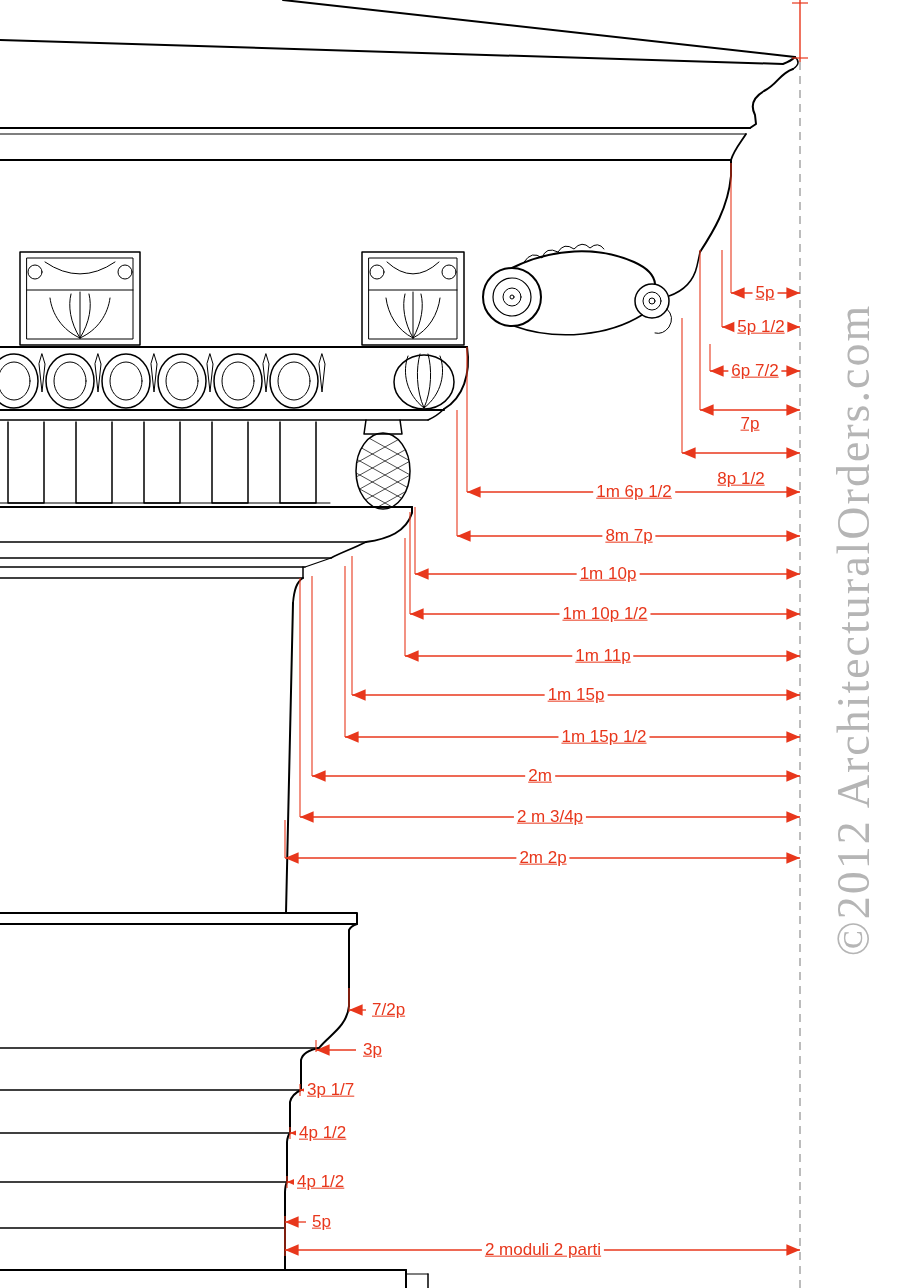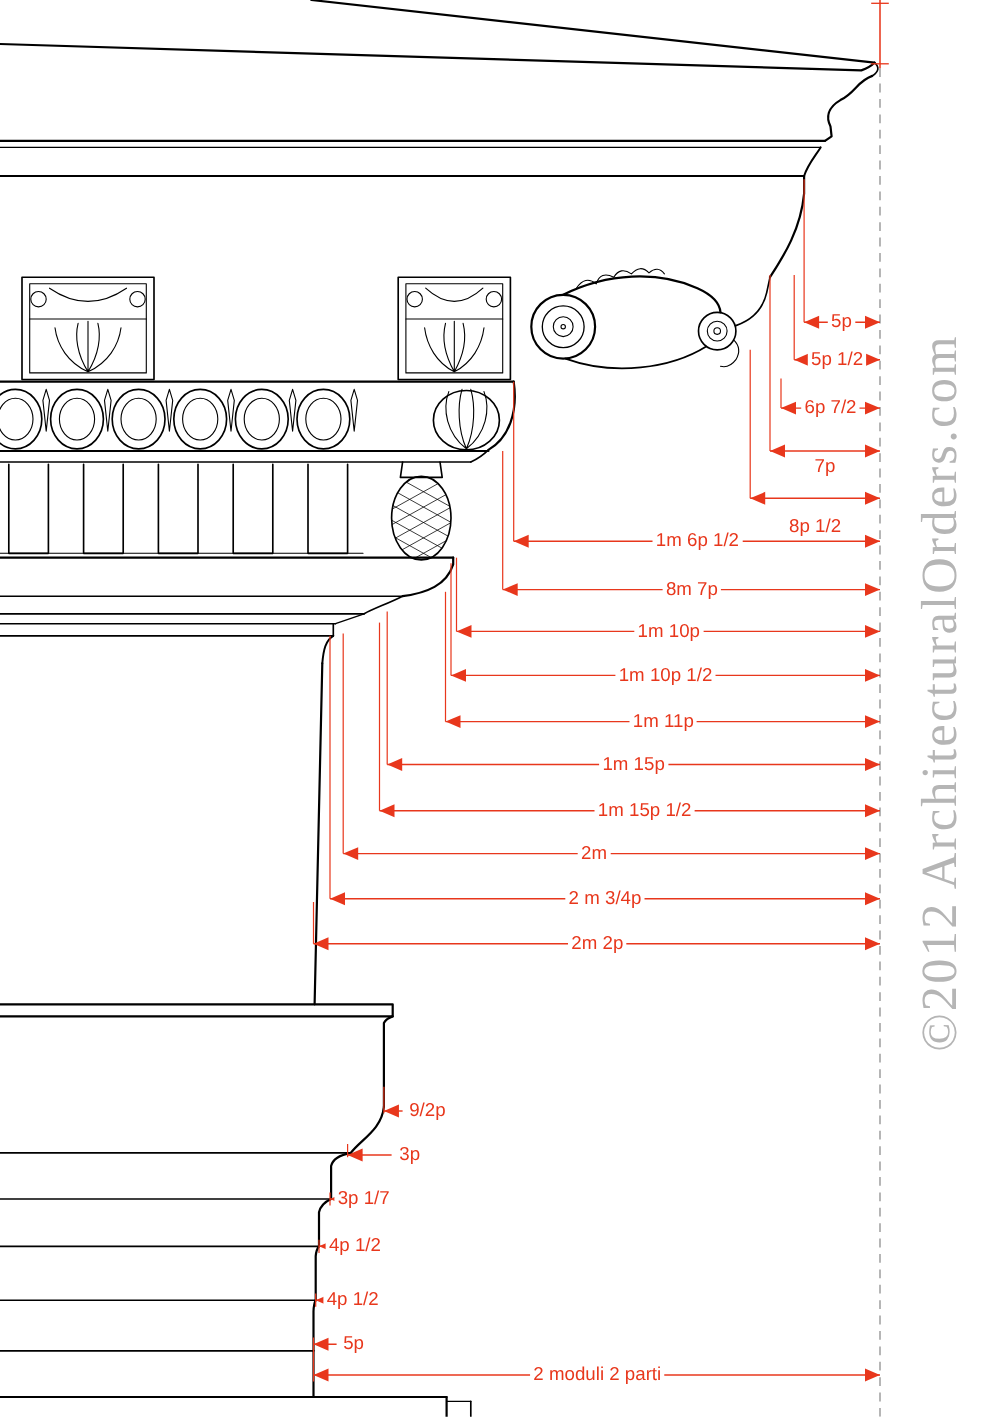--- a/index.html
+++ b/index.html
@@ -5,21 +5,21 @@
   html,body{margin:0;padding:0;}
   body{
     width:910px;height:1288px;position:relative;background:#ffffff;
     overflow:hidden;font-family:"Liberation Sans", sans-serif;
   }
   .stage{position:absolute;inset:0;width:910px;height:1288px;}
   svg.plate{position:absolute;left:0;top:0;}
   .dim-label{
     position:absolute;transform:translate(-50%,-50%);
     background:#ffffff;color:#e8371c;font-size:17px;line-height:1.1;
-    padding:0 3px;white-space:nowrap;
+    padding:0 3px;white-space:nowrap;text-decoration:underline;
   }
   .dim-label.anchor-left{transform:translate(0,-50%);}
   .watermark{
     position:absolute;left:407px;top:600px;width:900px;height:60px;
     transform:rotate(-90deg);transform-origin:center;
     font-family:"Liberation Serif", serif;font-size:46px;letter-spacing:2px;
     color:#b5b5b5;text-align:center;white-space:nowrap;
   }
 </style>
 </head>
@@ -237,26 +237,26 @@
   <span class="dim-label" style="left:761px;top:327px">5p 1/2</span>
   <span class="dim-label" style="left:755px;top:371px">6p 7/2</span>
   <span class="dim-label" style="left:750px;top:424px">7p</span>
   <span class="dim-label" style="left:741px;top:479px">8p 1/2</span>
   <span class="dim-label" style="left:634px;top:492px">1m 6p 1/2</span>
   <span class="dim-label" style="left:629px;top:536px">8m 7p</span>
   <span class="dim-label" style="left:608px;top:574px">1m 10p</span>
   <span class="dim-label" style="left:605px;top:614px">1m 10p 1/2</span>
   <span class="dim-label" style="left:603px;top:656px">1m 11p</span>
   <span class="dim-label" style="left:576px;top:695px">1m 15p</span>
-  <span class="dim-label" style="left:586px;top:737px">1m 15p 1/2</span>
+  <span class="dim-label" style="left:604px;top:737px">1m 15p 1/2</span>
   <span class="dim-label" style="left:540px;top:776px">2m</span>
   <span class="dim-label" style="left:550px;top:817px">2 m 3/4p</span>
   <span class="dim-label" style="left:543px;top:858px">2m 2p</span>
 
-  <span class="dim-label anchor-left" style="left:369px;top:1010px">9/2p</span>
+  <span class="dim-label anchor-left" style="left:369px;top:1010px">7/2p</span>
   <span class="dim-label anchor-left" style="left:360px;top:1050px">3p</span>
   <span class="dim-label anchor-left" style="left:304px;top:1090px">3p 1/7</span>
   <span class="dim-label anchor-left" style="left:296px;top:1133px">4p 1/2</span>
   <span class="dim-label anchor-left" style="left:294px;top:1182px">4p 1/2</span>
   <span class="dim-label anchor-left" style="left:309px;top:1222px">5p</span>
 
   <span class="dim-label" style="left:543px;top:1250px">2 moduli 2 parti</span>
 
   <div class="watermark">©2012 ArchitecturalOrders.com</div>
 

